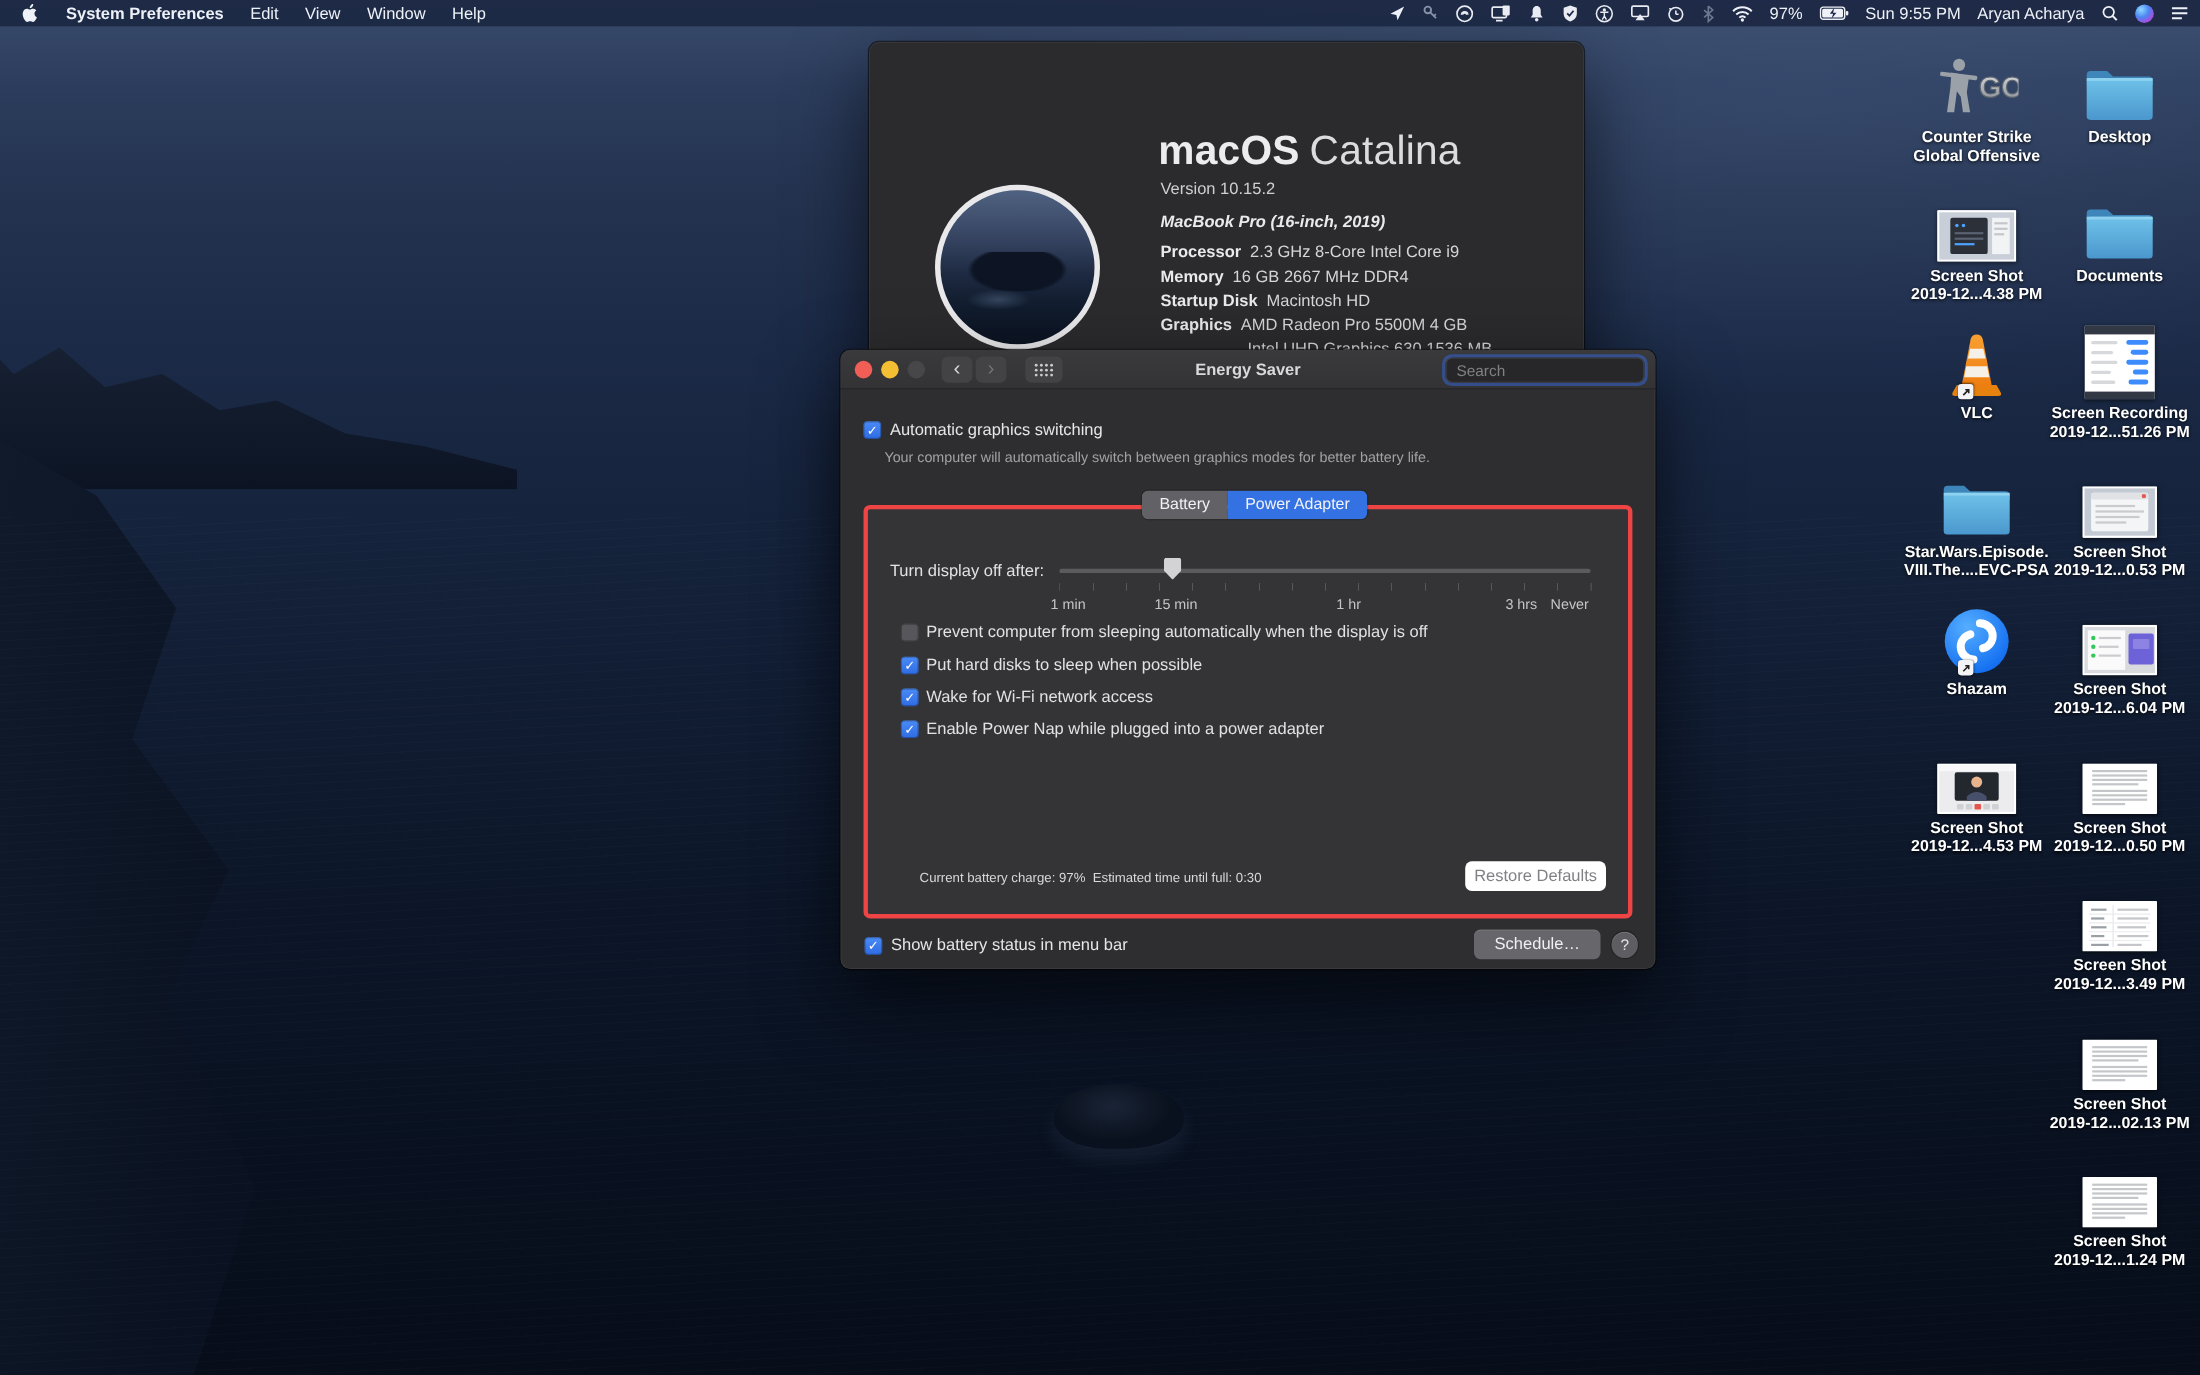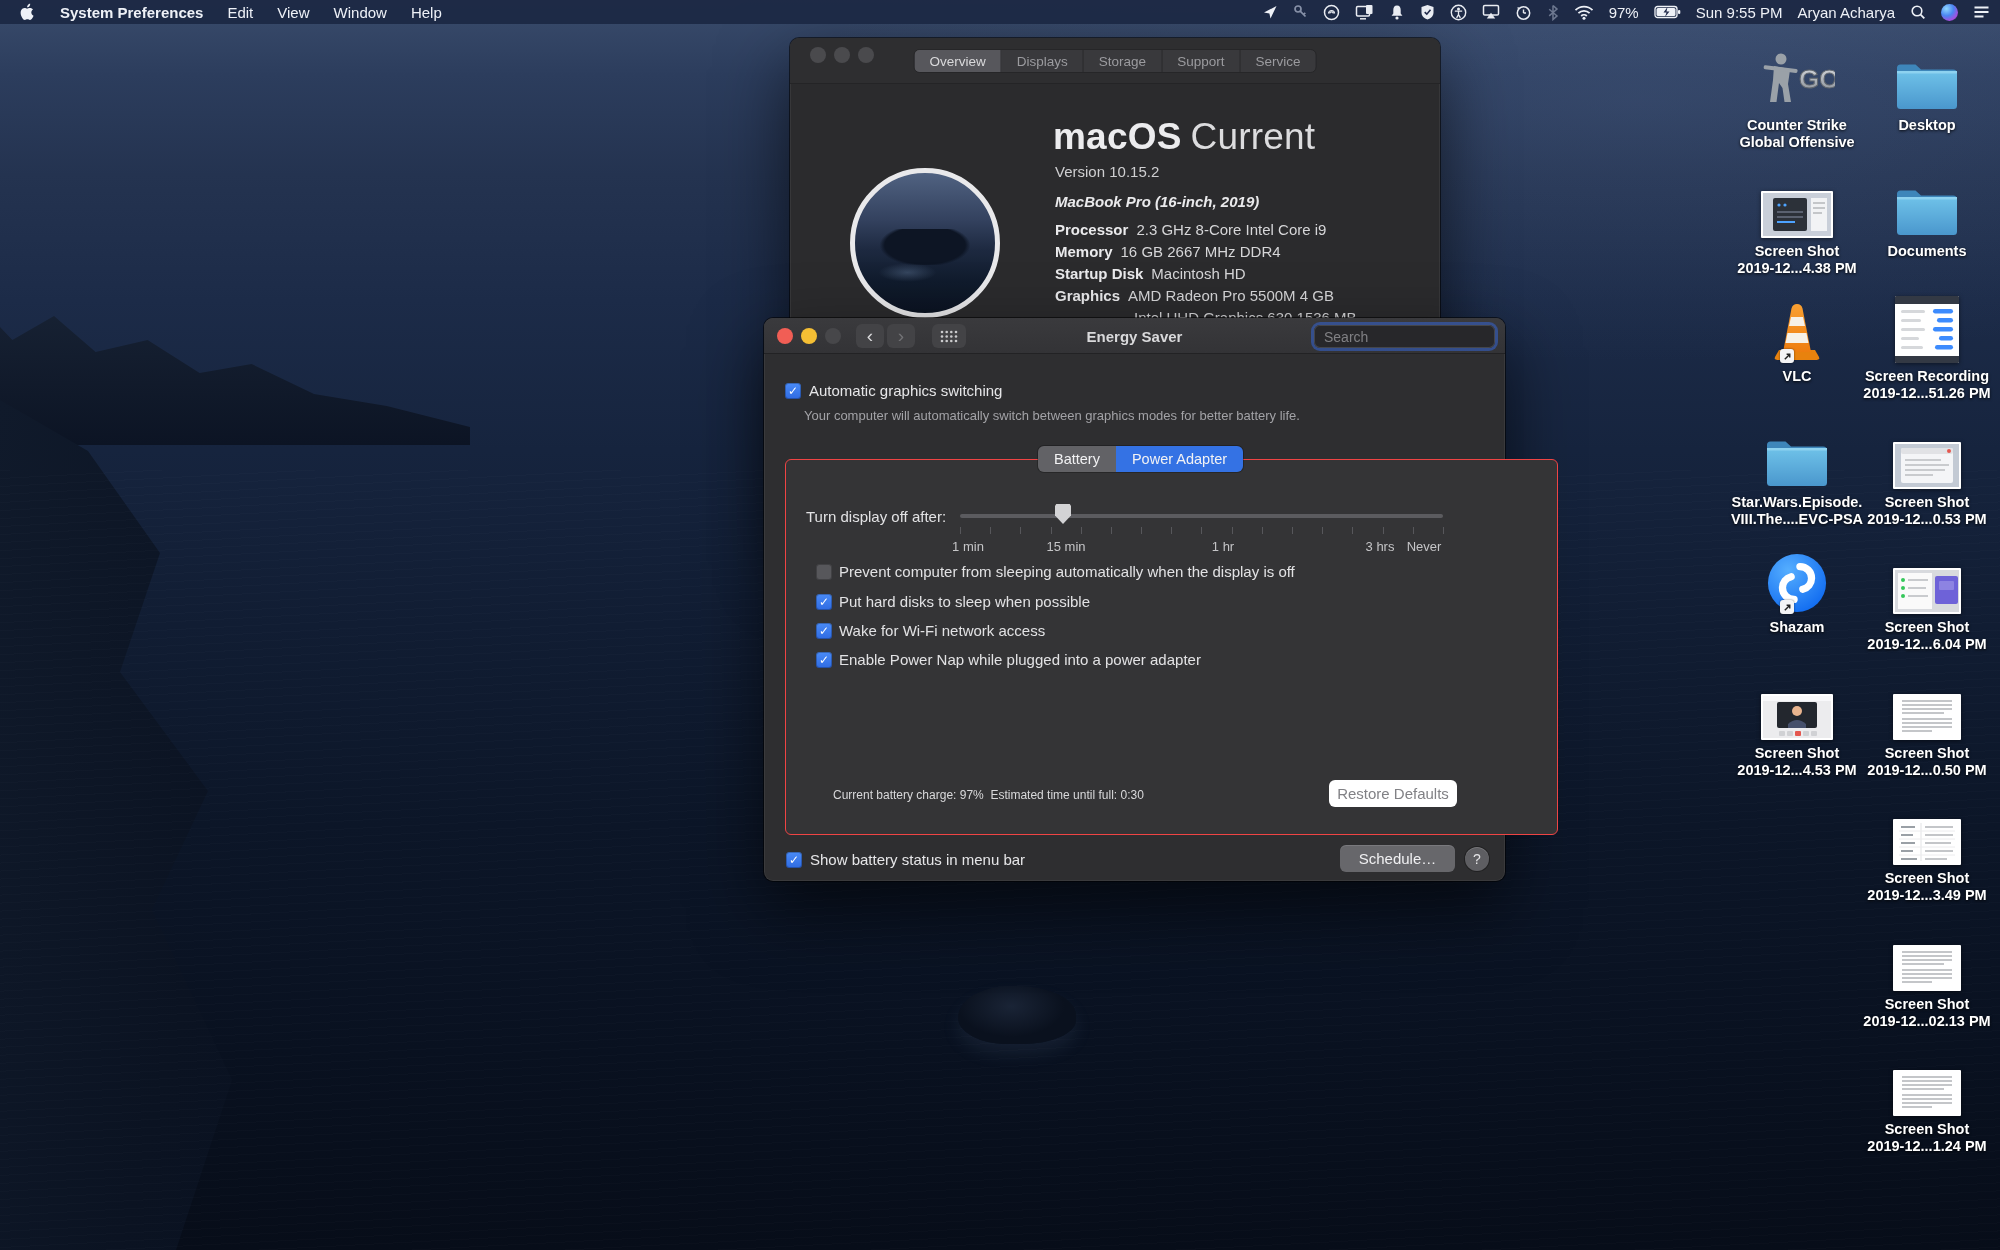--- a/index.html
+++ b/index.html
@@ -99,22 +99,22 @@
   .eg-row1 { position:absolute; left:21px; top:64px; display:flex; align-items:center; gap:8px; }
   .eg-row1 label { font-size:15px; color:#e6e6e8; }
   .eg-desc1 { position:absolute; left:40px; top:90px; font-size:13px; color:#a2a2a6; }
 
   .segmented { position:absolute; left:274px; top:128px; height:26px; display:flex; border-radius:6px;
     overflow:hidden; z-index:3; box-shadow:0 0 0 1px rgba(0,0,0,.25); }
   .seg { display:flex; align-items:center; justify-content:center; padding:0 16px; font-size:14.5px;
     color:#f2f2f4; background:#626266; cursor:default; white-space:nowrap; }
   .seg.selected { background:#3472e4; }
 
-  .panel { position:absolute; left:21px; top:141px; width:773px; height:376px; background:#343436;
-    border:1px solid #ef4444; border-radius:6px; }
+  .panel { position:absolute; left:21px; top:141px; width:699px; height:376px; background:#343436;
+    border:4px solid #ef4444; border-radius:6px; }
 
   .slider-label { position:absolute; left:20px; top:48px; font-size:15px; color:#e2e2e4; }
   .slider-track { position:absolute; left:174px; top:54px; width:483px; height:4px; border-radius:2px; background:#5b5b5f; }
   .slider-thumb { position:absolute; left:269px; top:44px; width:16px; height:20px; background:#d3d3d5;
     clip-path:polygon(8% 0,92% 0,100% 10%,100% 58%,50% 100%,0 58%,0 10%); }
   .slider-ticks { position:absolute; left:174px; top:67px; width:484px; height:7px;
     background-image:repeating-linear-gradient(90deg,#57575b 0,#57575b 1px,rgba(0,0,0,0) 1px,rgba(0,0,0,0) 30.1875px);
     border-right:1px solid #57575b; }
   .tick-lab { position:absolute; top:79px; transform:translateX(-50%); font-size:13px; color:#c5c5c7; white-space:nowrap; }
 
@@ -277,37 +277,23 @@
         </span>
       <span class="mb-ic">
         <svg width="17" height="14" viewBox="0 0 17 14">
             <path d="M1.5 2.5h14 M1.5 7h14 M1.5 11.5h9" stroke="#eef1f7" stroke-width="1.8"></path>
           </svg>
       </span>
     </div>
   </div>
 
   <div class="window about">
-    <div class="titlebar">
-      <div class="lights">
-        <span class="light"></span>
-        <span class="light"></span>
-        <span class="light"></span>
-      </div>
-      <div class="about-tabs" id="about-tabs">
-          <span class="about-tab selected">Overview</span>
-          <span class="about-tab">Displays</span>
-          <span class="about-tab">Storage</span>
-          <span class="about-tab">Support</span>
-          <span class="about-tab">Service</span>
-        </div>
-    </div>
     <div class="about-art"></div>
     <div class="about-title">
-      <span class="t-bold">macOS</span><span class="t-light">Current</span>
+      <span class="t-bold">macOS</span><span class="t-light">Catalina</span>
     </div>
     <div class="about-version">Version 10.15.2</div>
     <div class="spec-list" id="spec-list">
         <div class="spec-row model">MacBook Pro (16-inch, 2019)</div>
         <div class="spec-row"><b>Processor</b><span class="sv">2.3 GHz 8-Core Intel Core i9</span></div>
         <div class="spec-row"><b>Memory</b><span class="sv">16 GB 2667 MHz DDR4</span></div>
         <div class="spec-row"><b>Startup Disk</b><span class="sv">Macintosh HD</span></div>
         <div class="spec-row"><b>Graphics</b><span class="sv">AMD Radeon Pro 5500M 4 GB</span></div>
         <div class="spec-row cont"><span class="">Intel UHD Graphics 630 1536 MB</span></div>
       </div>

